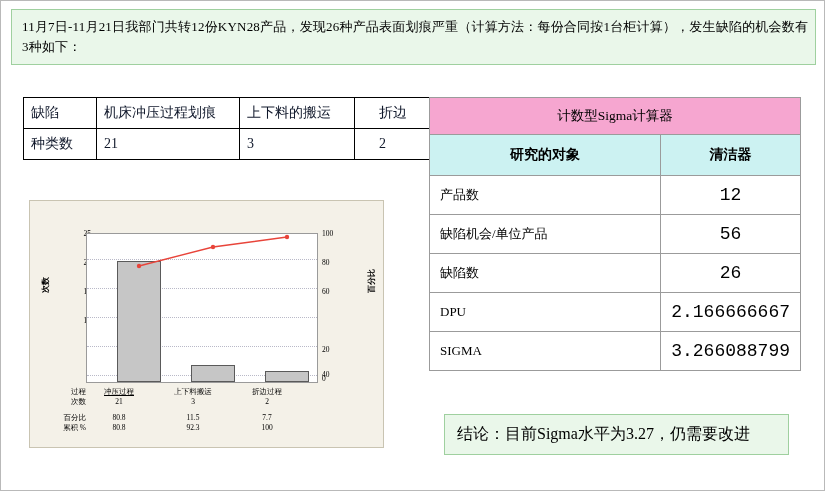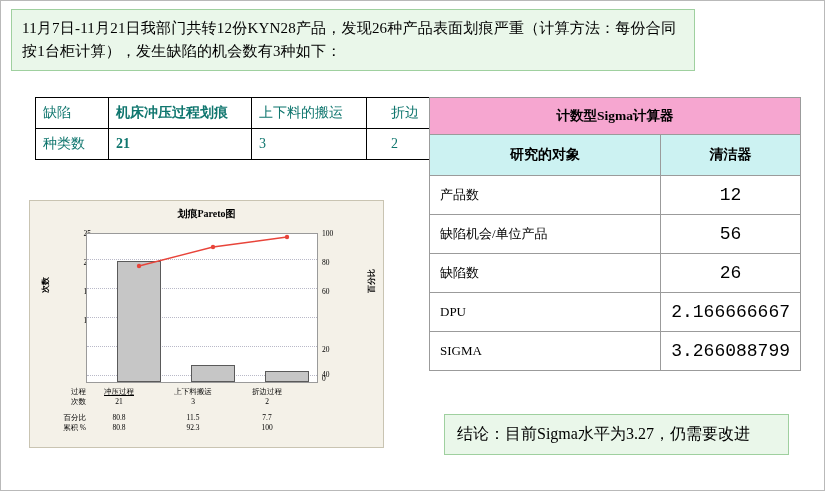--- a/index.html
+++ b/index.html
@@ -20,50 +20,50 @@
     width: 825px; height: 491px;
     box-sizing: border-box;
     border: 1px solid #b9b9b9;
     background: #fff;
   }
   
   .header-note {
     position: absolute;
     left: 10px;
     top: 8px;
-    width: 684px;
+    width: 805px;
     box-sizing: border-box;
     background: #eaf7ea;
     border: 1px solid #9fd09f;
     padding: 7px 3px 8px 10px;
     font-family: "Liberation Serif", serif;
-    font-size: 15px;
+    font-size: 13px;
     line-height: 1.5;
     color: #000;
     letter-spacing: 0.2px;
   }
   
   .defect-table {
     position: absolute;
-    left: 34px;
+    left: 22px;
     top: 96px;
     border-collapse: collapse;
     font-family: "Liberation Serif", serif;
     font-size: 14px;
-    color: #0f766e;
+    color: #0f172a;
   }
   .defect-table td {
     border: 1px solid #000;
     height: 26px;
     padding: 2px 7px;
     vertical-align: middle;
     white-space: nowrap;
   }
   .defect-table td.c0 { width: 58px; }
-  .defect-table td.c1 { width: 128px; font-weight: bold; }
+  .defect-table td.c1 { width: 128px; }
   .defect-table td.c2 { width: 100px; margin-left: 16px; }
   .defect-table td.c3 { width: 60px; padding-left: 24px; }
 
   
   .chart-box {
     position: absolute;
     left: 28px;
     top: 199px;
     width: 355px;
     height: 248px;
@@ -172,21 +172,21 @@
   }
   .sigma-table td {
     border: 1px solid #9b9b9b;
     padding: 6px 10px;
     height: 26px;
     vertical-align: middle;
   }
   .sigma-table tr.title td {
     background: #f6a6d0;
     text-align: center;
-    font-weight: bold;
+    font-weight: normal;
     font-size: 13.5px;
     height: 24px;
   }
   .sigma-table tr.subhead td {
     background: #ccf2f2;
     text-align: center;
     font-weight: bold;
     font-size: 14px;
     height: 28px;
   }
@@ -233,21 +233,20 @@
     <tr>
       <td class="c0">种类数</td>
       <td class="c1">21</td>
       <td class="c2">3</td>
       <td class="c3">2</td>
     </tr>
   </tbody>
     </table>
 
   <div class="chart-box">
-    <div class="chart-title">划痕Pareto图</div>
 
     <div class="ytitle-left">次数</div>
     <div class="ytitle-right">百分比</div>
 
     <div class="ytick-l" style="top:28px;">25</div>
     <div class="ytick-l" style="top:57px;">20</div>
     <div class="ytick-l" style="top:86px;">15</div>
     <div class="ytick-l" style="top:115px;">10</div>
     <div class="ytick-l" style="top:144px;">5</div>
     <div class="ytick-l" style="top:173px;">0</div>

